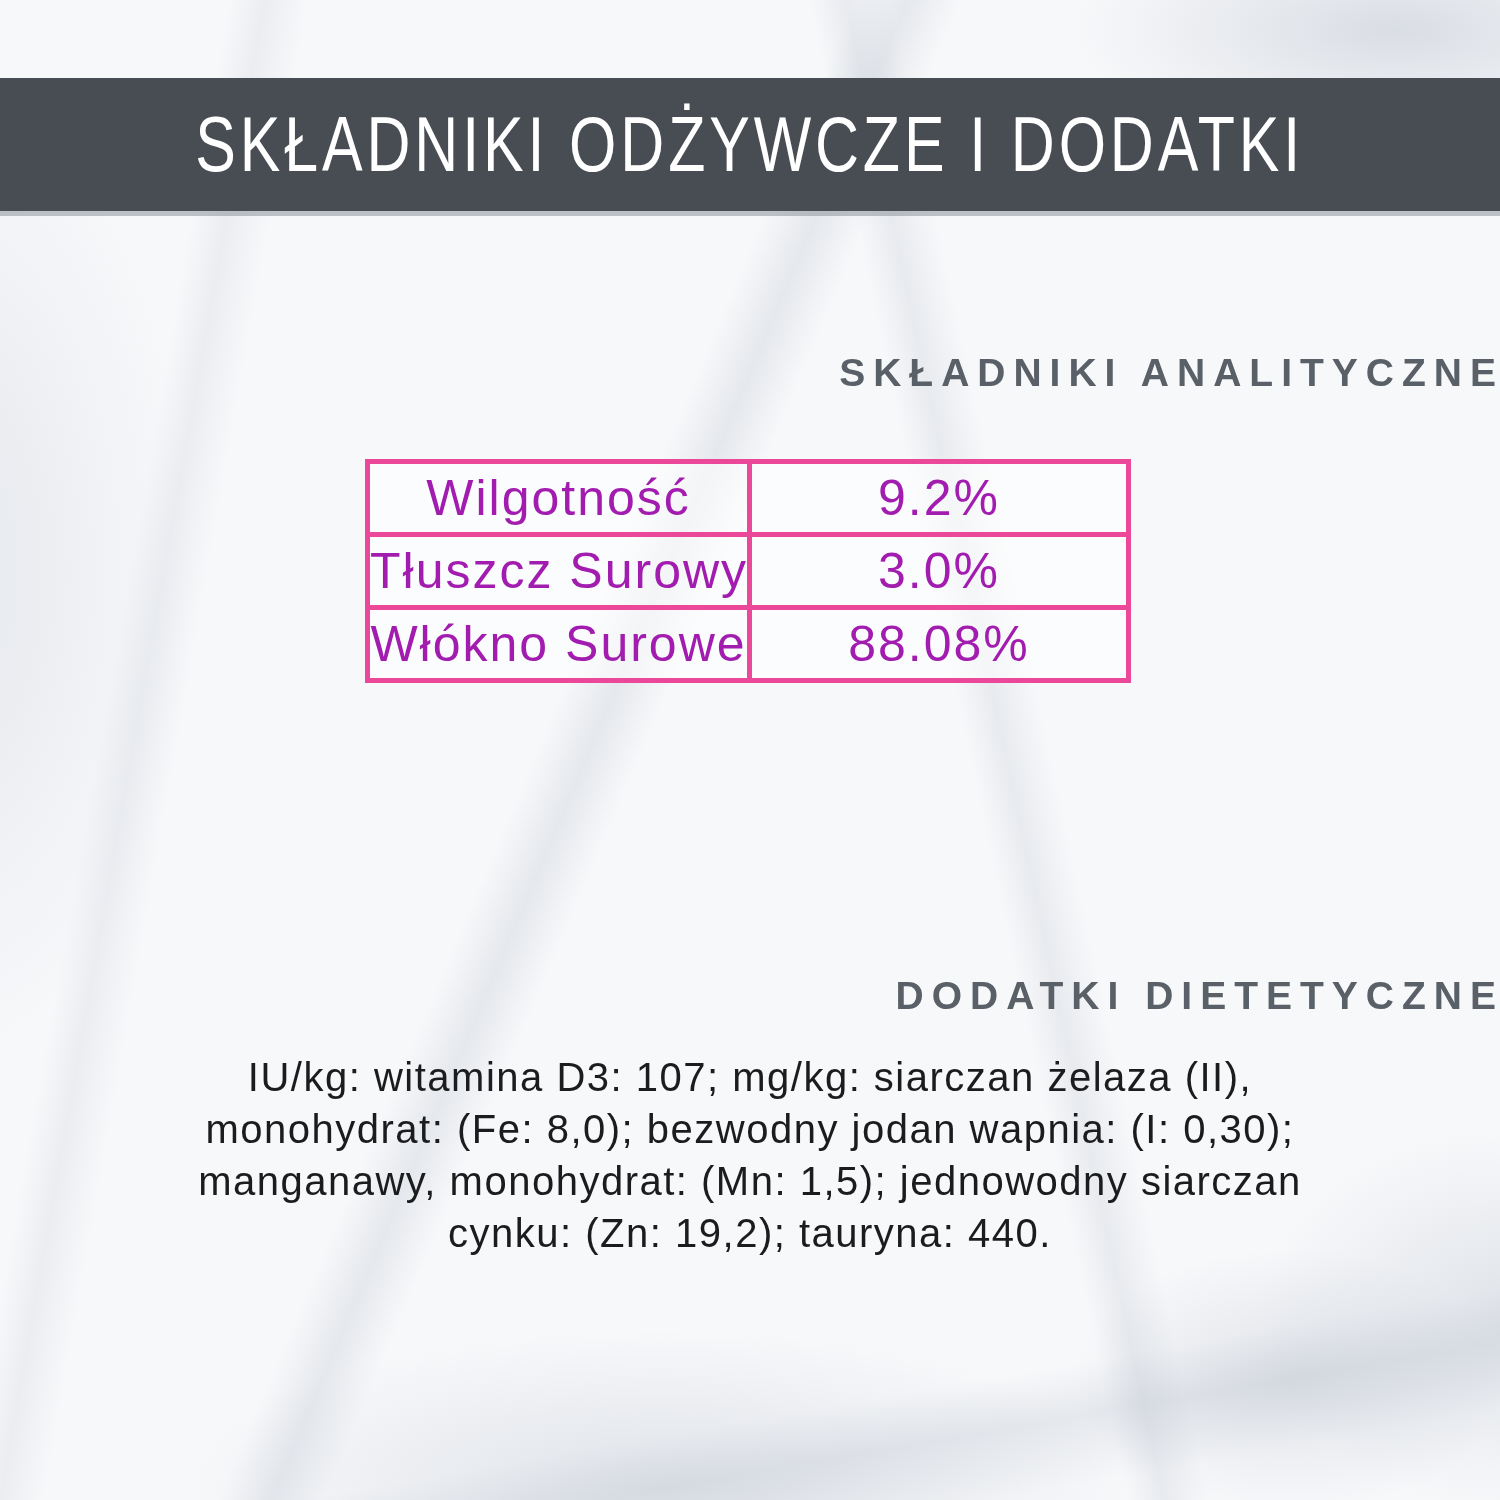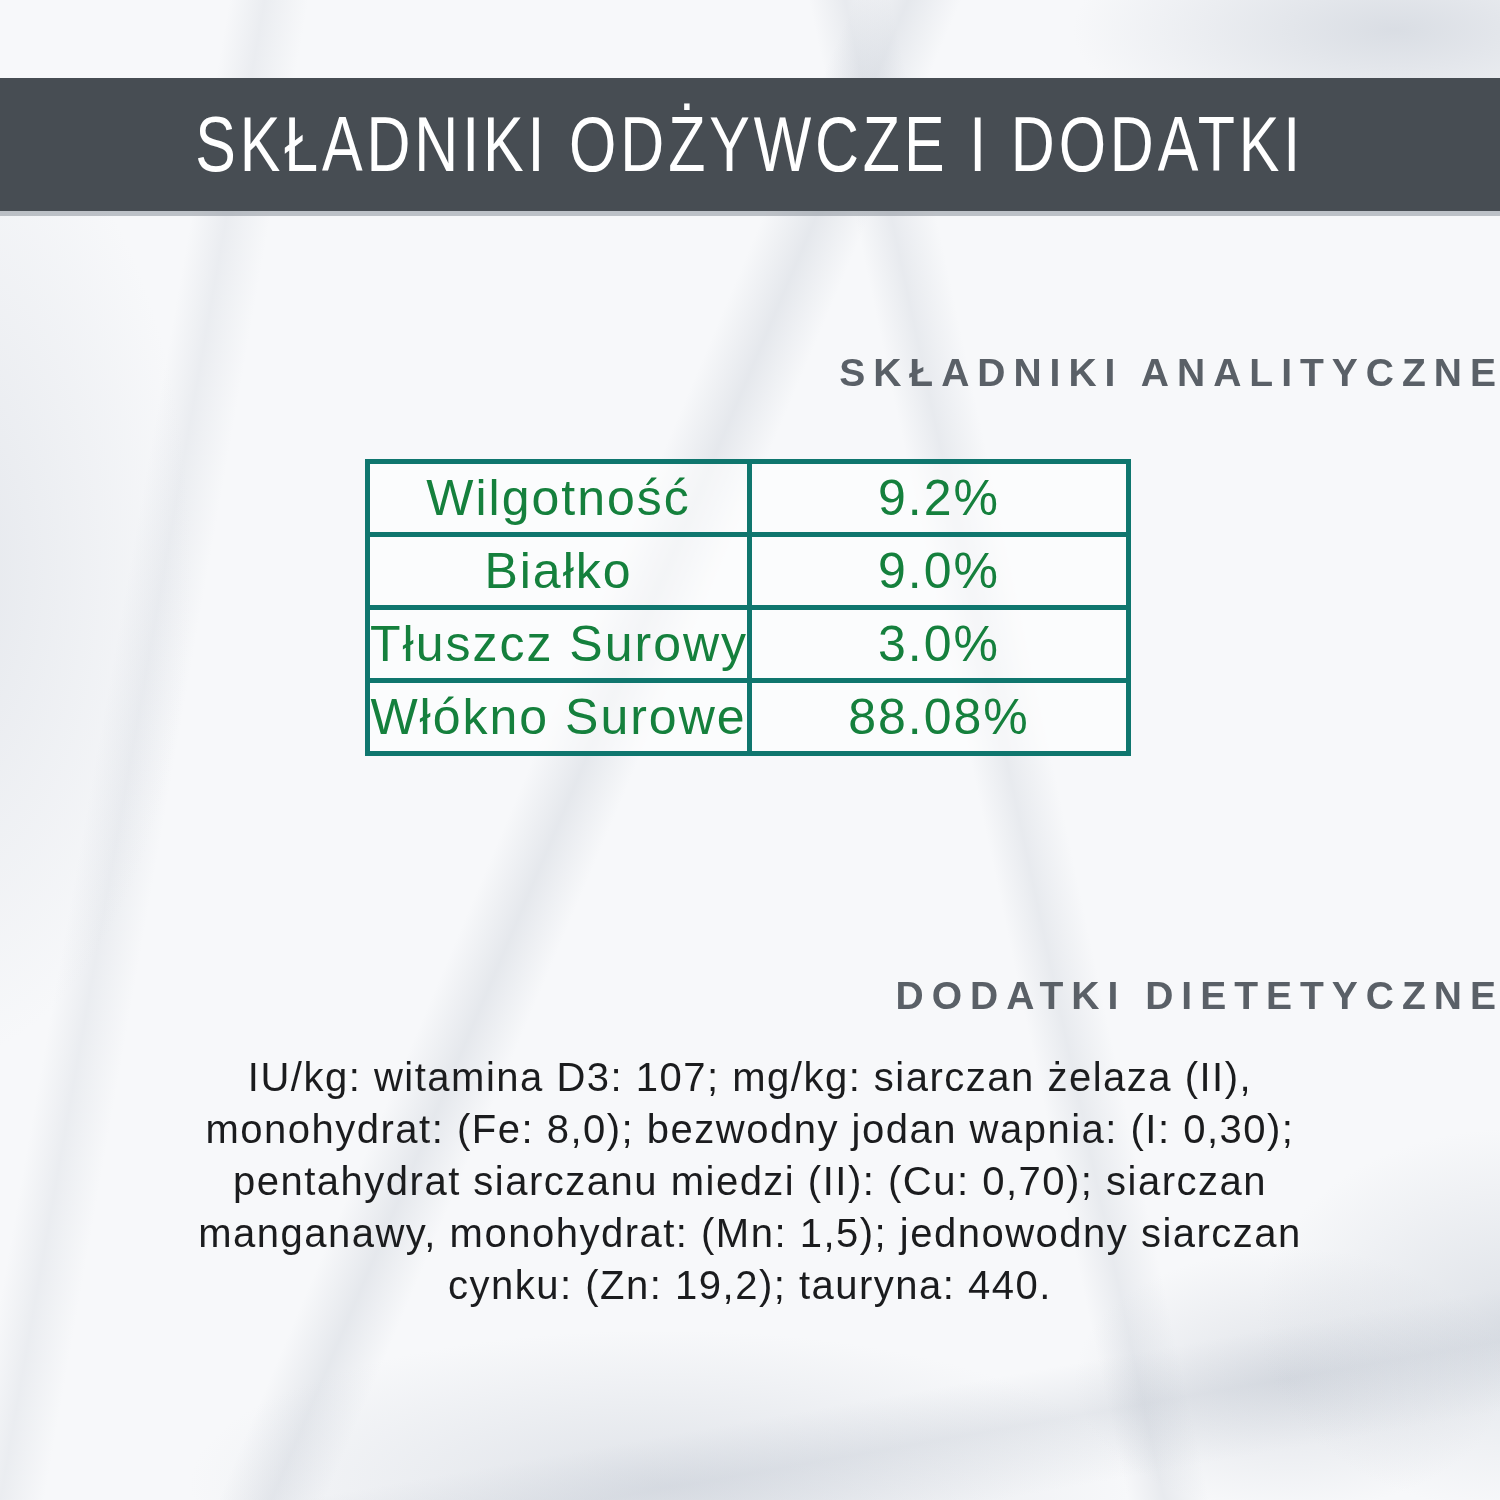--- a/index.html
+++ b/index.html
@@ -77,27 +77,27 @@
   
   .nutrition-table {
     position: absolute;
     top: 459px;
     left: 365px;
     width: 766px;
     border-collapse: collapse;
     table-layout: fixed;
   }
   .nutrition-table td {
-    border: 5px solid #0f766e;
+    border: 5px solid #ec4899;
     height: 68px;
     padding: 0;
     text-align: center;
     vertical-align: middle;
     background: rgba(255,255,255,0.55);
-    color: #15803d;
+    color: #a21caf;
     font-size: 50px;
     font-weight: 400;
     letter-spacing: 2px;
     white-space: nowrap;
   }
   
   .additives {
     position: absolute;
     top: 1051px;
     left: 70px;
@@ -136,28 +136,20 @@
       <tr>
         <td>
           <span>Wilgotność</span>
         </td>
         <td>
           <span>9.2%</span>
         </td>
       </tr>
       <tr>
         <td>
-          <span>Białko</span>
-        </td>
-        <td>
-          <span>9.0%</span>
-        </td>
-      </tr>
-      <tr>
-        <td>
           <span>Tłuszcz Surowy</span>
         </td>
         <td>
           <span>3.0%</span>
         </td>
       </tr>
       <tr>
         <td>
           <span>Włókno Surowe</span>
         </td>
@@ -166,18 +158,17 @@
         </td>
       </tr>
     </tbody>
   </table>
 
   <h2 class="section-title title-additives">DODATKI DIETETYCZNE</h2>
 
   <div class="additives">
     <div class="line">IU/kg: witamina D3: 107; mg/kg: siarczan żelaza (II),</div>
     <div class="line">monohydrat: (Fe: 8,0); bezwodny jodan wapnia: (I: 0,30);</div>
-    <div class="line">pentahydrat siarczanu miedzi (II): (Cu: 0,70); siarczan</div>
     <div class="line">manganawy, monohydrat: (Mn: 1,5); jednowodny siarczan</div>
     <div class="line">cynku: (Zn: 19,2); tauryna: 440.</div>
   </div>
 
 </div>
 
 </body></html>

